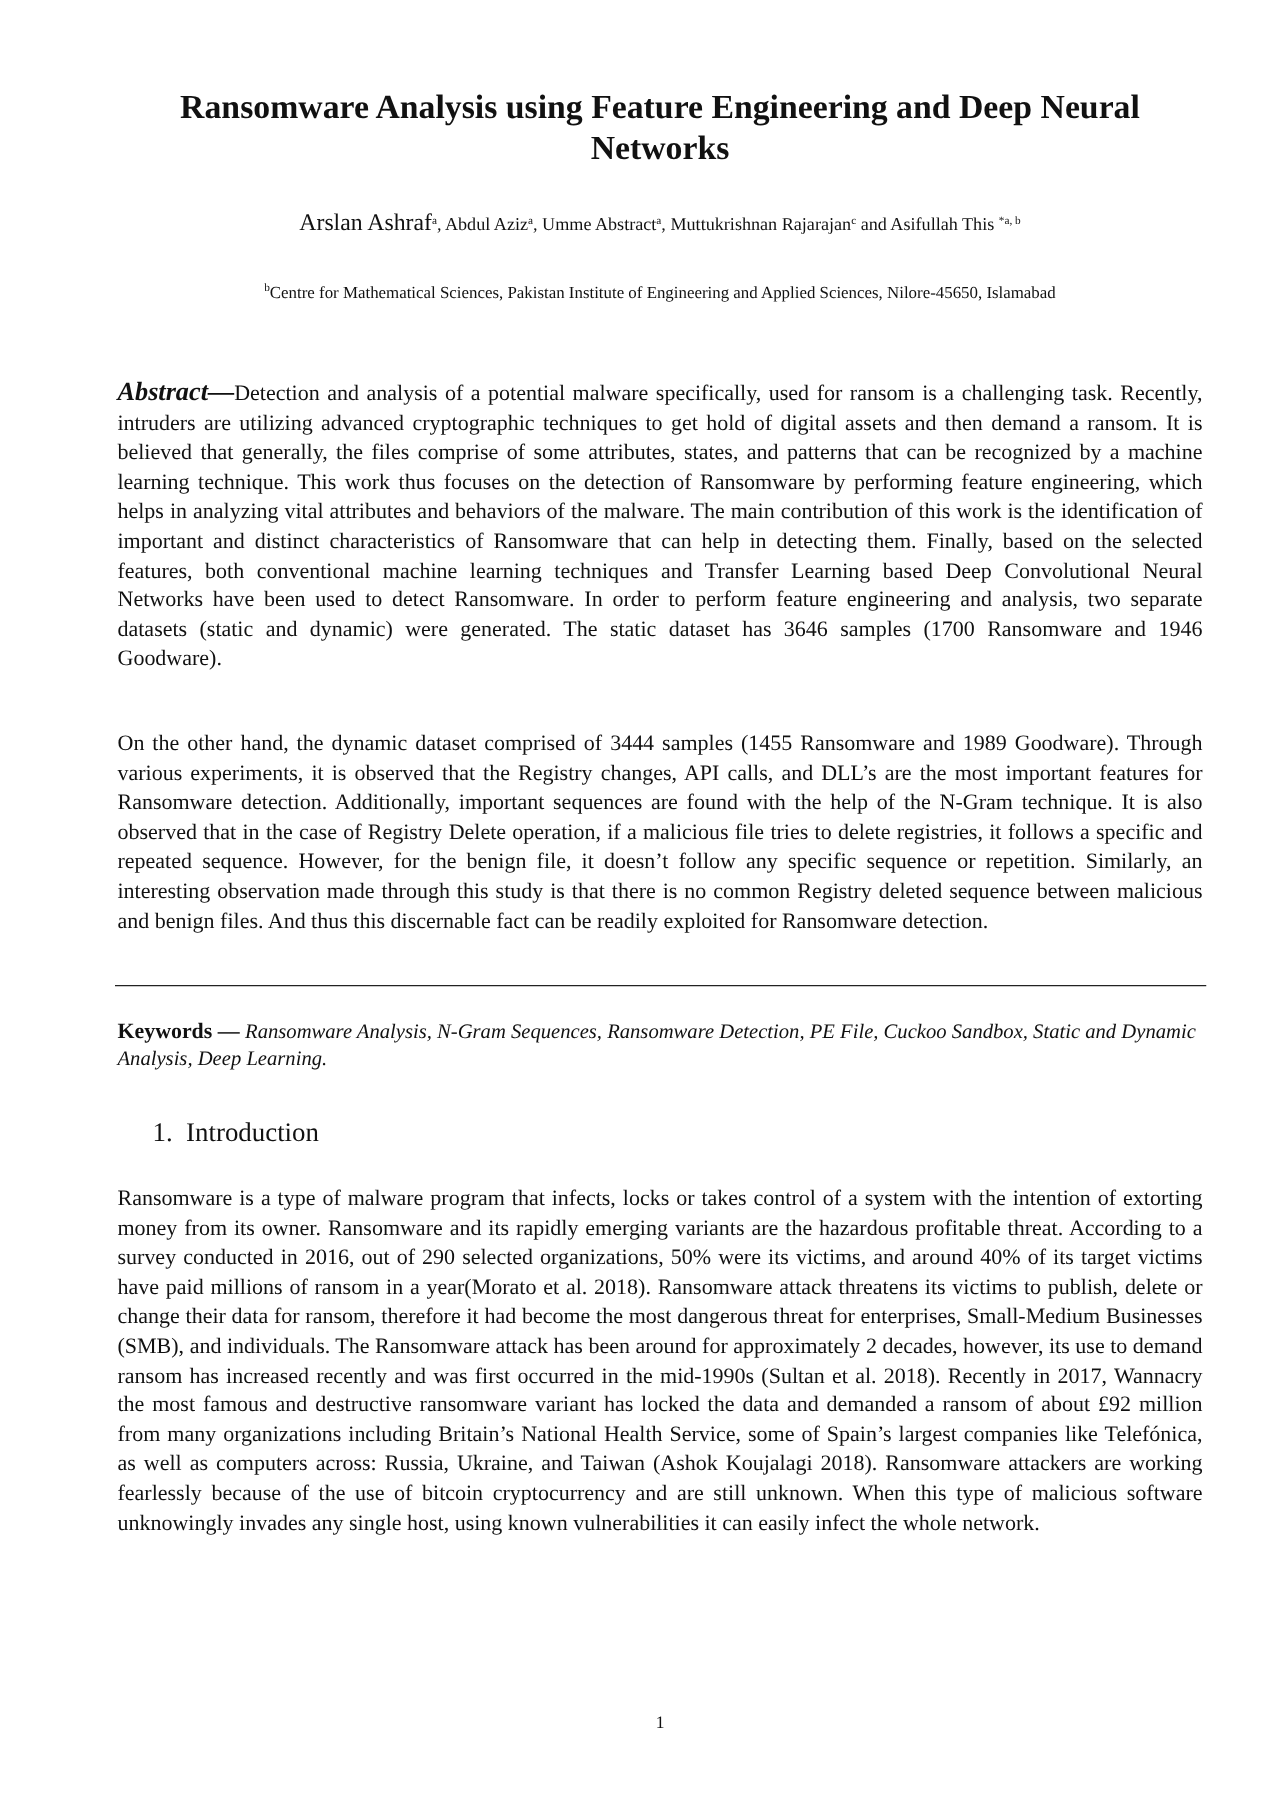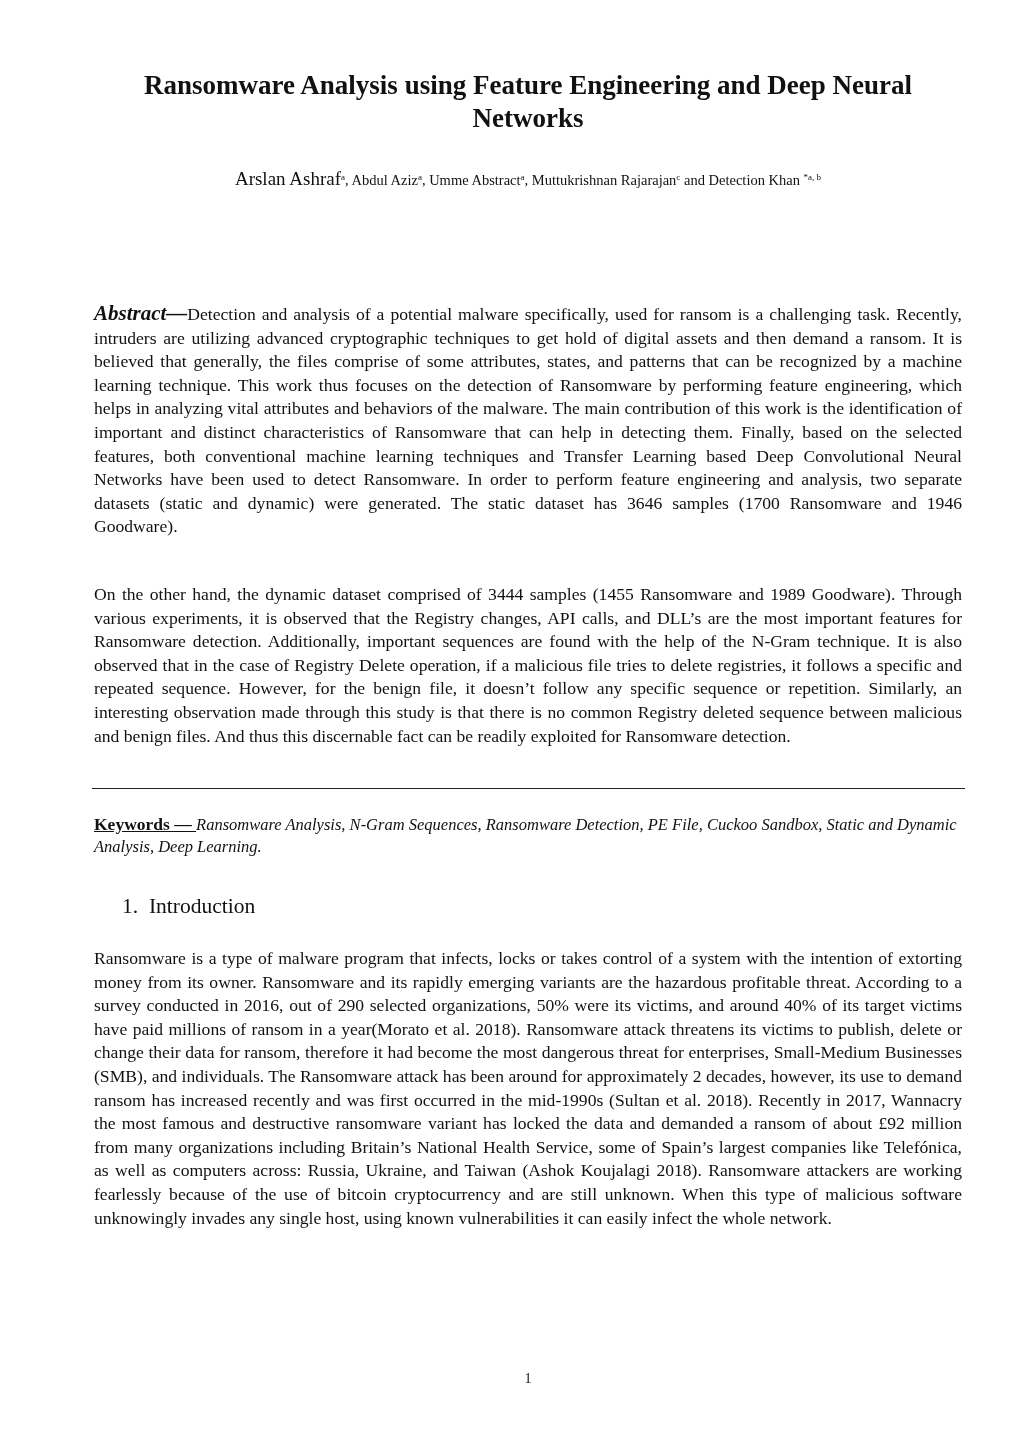--- a/index.html
+++ b/index.html
@@ -10,36 +10,39 @@
            font-weight: bold; font-size: 27px; line-height: 33px; }
   .authors { position: absolute; left: 80px; width: 864px; top: 146px; text-align: center;
              font-size: 14.5px; line-height: 20px; }
   .affil { position: absolute; left: 60px; width: 904px; text-align: center; font-size: 13.5px; line-height: 18px; }
   sup { font-size: 9px; vertical-align: 5px; line-height: 0; }
   .abstract { position: absolute; left: 78px; width: 868px; top: 279px; font-size: 17.6px; line-height: 23.6px; text-align: justify; margin: 0; }
   .abstract .lbl { font-weight: bold; font-style: italic; font-size: 21px; }
   .para { position: absolute; left: 78px; width: 868px; font-size: 17.6px; line-height: 23.6px; text-align: justify; margin: 0; }
   .rule { position: absolute; left: 76px; width: 873px; top: 765px; height: 0; border-top: 1.2px solid #222; }
   .keywords { position: absolute; left: 78px; width: 868px; top: 790px; font-size: 16.5px; line-height: 22px; margin: 0; }
-  .keywords .kw-lbl { font-weight: bold; font-size: 17.5px; text-decoration: underline; }
+  .keywords .kw-lbl { font-weight: bold; font-size: 17.5px; }
   .keywords .kw-list { font-style: italic; }
   .h1 { position: absolute; left: 106px; top: 871px; font-size: 21.5px; font-weight: normal; margin: 0; }
   .pagenum { position: absolute; left: 0; width: 1024px; top: 1348px; text-align: center; font-size: 14px; }
 </style>
 </head>
 <body>
 
 <div class="page">
 
   <div class="title">Ransomware Analysis using Feature Engineering and Deep Neural Networks</div>
 
   <div class="authors">
-    <span style="font-size:19px">Arslan Ashraf</span><sup>a</sup><span>, </span><span>Abdul Aziz</span><sup>a</sup><span>, </span><span>Umme Abstract</span><sup>a</sup><span>, </span><span>Muttukrishnan Rajarajan</span><sup>c</sup><span> and </span><span>Detection Khan</span> <sup>*a, b</sup>
+    <span style="font-size:19px">Arslan Ashraf</span><sup>a</sup><span>, </span><span>Abdul Aziz</span><sup>a</sup><span>, </span><span>Umme Abstract</span><sup>a</sup><span>, </span><span>Muttukrishnan Rajarajan</span><sup>c</sup><span> and </span><span>Asifullah This</span> <sup>*a, b</sup>
   </div>
 
+  <div class="affil" style="top:202px">
+    <sup>b</sup><span>Centre for Mathematical Sciences, Pakistan Institute of Engineering and Applied Sciences, Nilore-45650, Islamabad</span>
+  </div>
 
   <p class="abstract"><span class="lbl">Abstract—</span><span>Detection and analysis of a potential malware specifically, used for ransom is a challenging task. Recently, intruders are utilizing advanced cryptographic techniques to get hold of digital assets and then demand a ransom. It is believed that generally, the files comprise of some attributes, states, and patterns that can be recognized by a machine learning technique. This work thus focuses on the detection of Ransomware by performing feature engineering, which helps in analyzing vital attributes and behaviors of the malware. The main contribution of this work is the identification of important and distinct characteristics of Ransomware that can help in detecting them. Finally, based on the selected features, both conventional machine learning techniques and Transfer Learning based Deep Convolutional Neural Networks have been used to detect Ransomware. In order to perform feature engineering and analysis, two separate datasets (static and dynamic) were generated. The static dataset has 3646 samples (1700 Ransomware and 1946 Goodware).</span></p>
 
   <p class="para" style="top:560px">On the other hand, the dynamic dataset comprised of 3444 samples (1455 Ransomware and 1989 Goodware). Through various experiments, it is observed that the Registry changes, API calls, and DLL’s are the most important features for Ransomware detection. Additionally, important sequences are found with the help of the N-Gram technique. It is also observed that in the case of Registry Delete operation, if a malicious file tries to delete registries, it follows a specific and repeated sequence. However, for the benign file, it doesn’t follow any specific sequence or repetition. Similarly, an interesting observation made through this study is that there is no common Registry deleted sequence between malicious and benign files. And thus this discernable fact can be readily exploited for Ransomware detection.</p>
 
   <div class="rule"></div>
 
   <p class="keywords"><span class="kw-lbl">Keywords — </span><span class="kw-list">Ransomware Analysis, N-Gram Sequences, Ransomware Detection, PE File, Cuckoo Sandbox, Static and Dynamic Analysis, Deep Learning.</span></p>
 
   <h2 class="h1">1.&nbsp;&nbsp;Introduction</h2>

